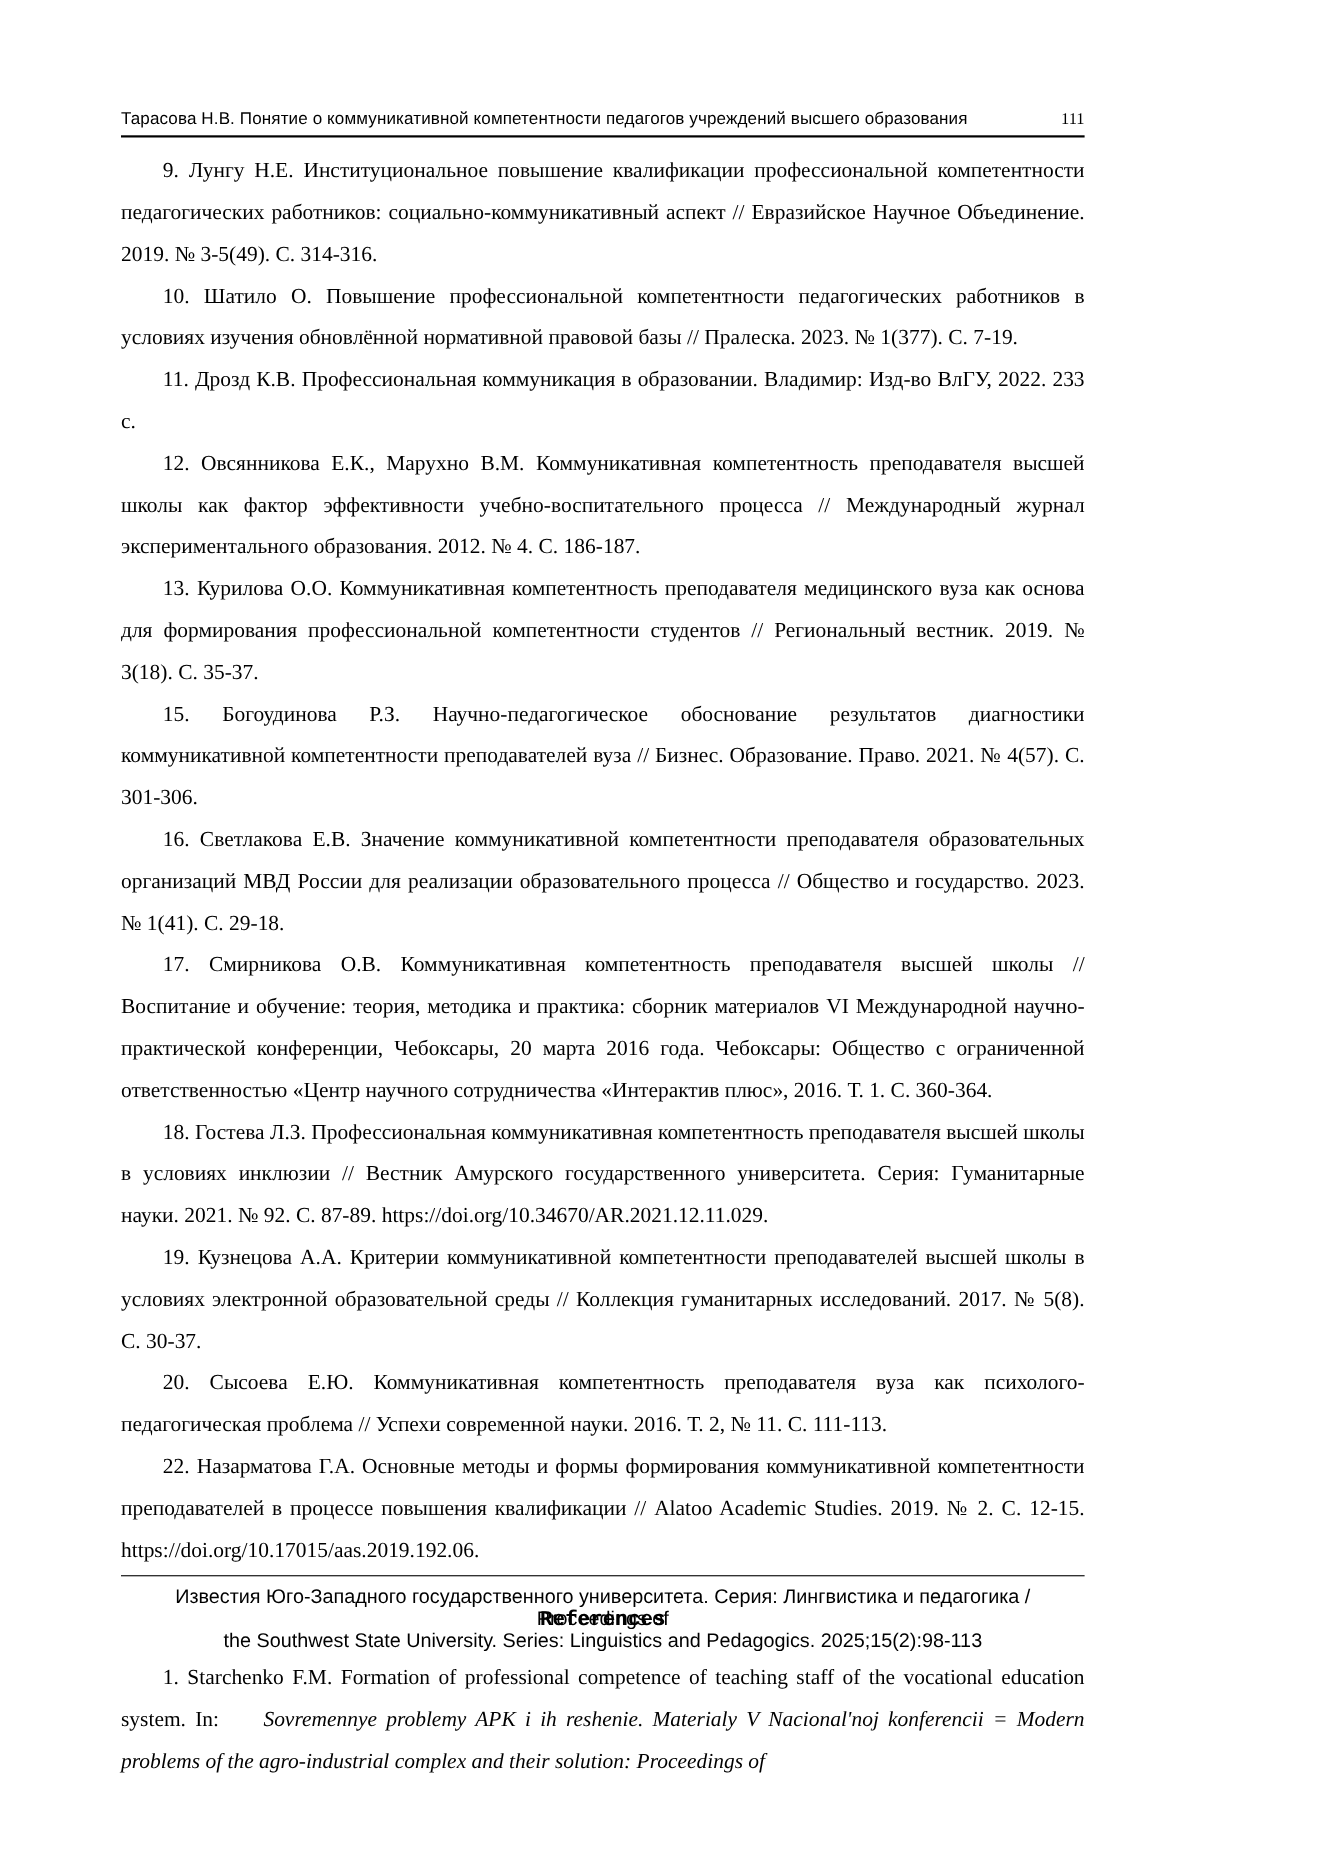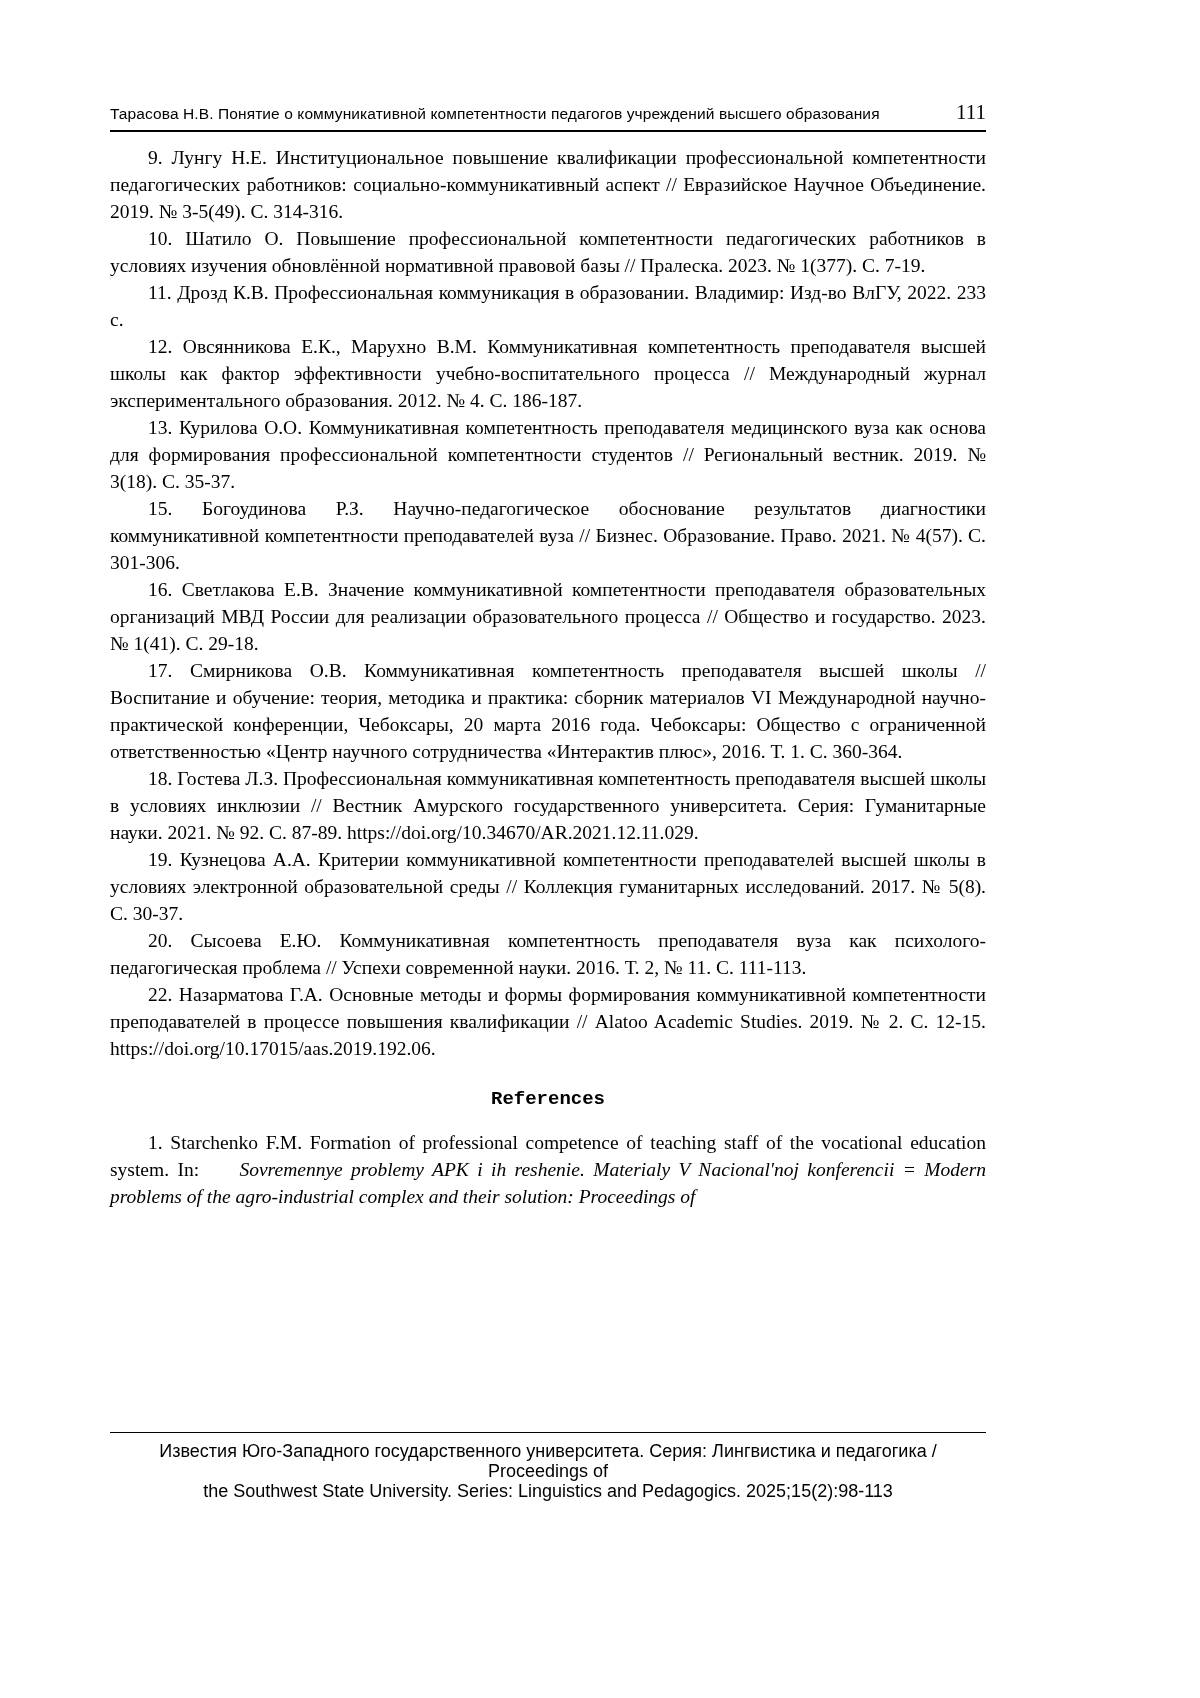--- a/index.html
+++ b/index.html
@@ -29,28 +29,28 @@
     padding-bottom: 5px;
   }
   .running-title {
     font-family: "Liberation Sans", sans-serif;
     font-size: 15.5px;
     letter-spacing: 0.1px;
     white-space: nowrap;
   }
   .page-num {
     font-family: "Liberation Serif", serif;
-    font-size: 21px;
+    font-size: 15px;
     padding-left: 10px;
   }
   .body-text {
     margin-top: 12px;
     font-family: "Liberation Serif", serif;
     font-size: 19.5px;
-    line-height: 27px;
+    line-height: 38px;
     text-align: justify;
   }
   .body-text p {
     margin: 0;
     text-indent: 38px;
   }
   .refs-heading {
     font-family: Liberation Mono, monospace;
     font-size: 19px;
     font-weight: bold;

